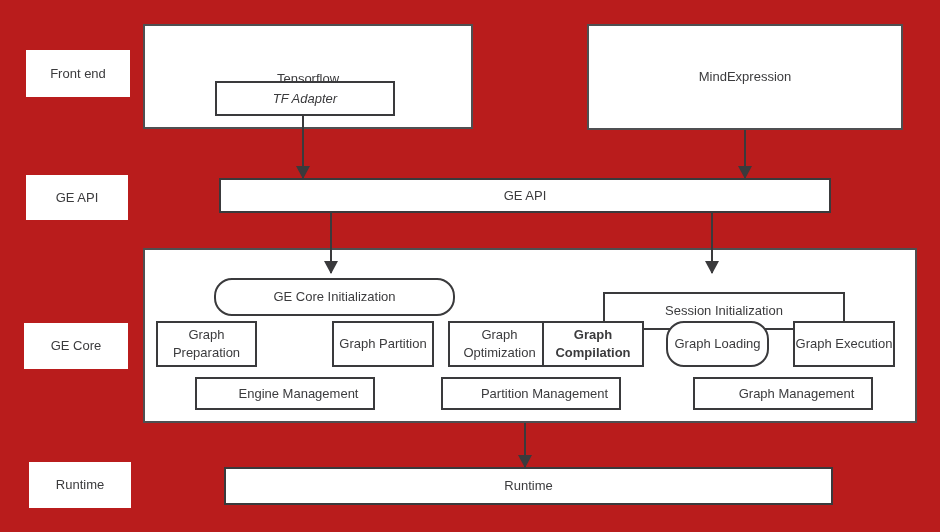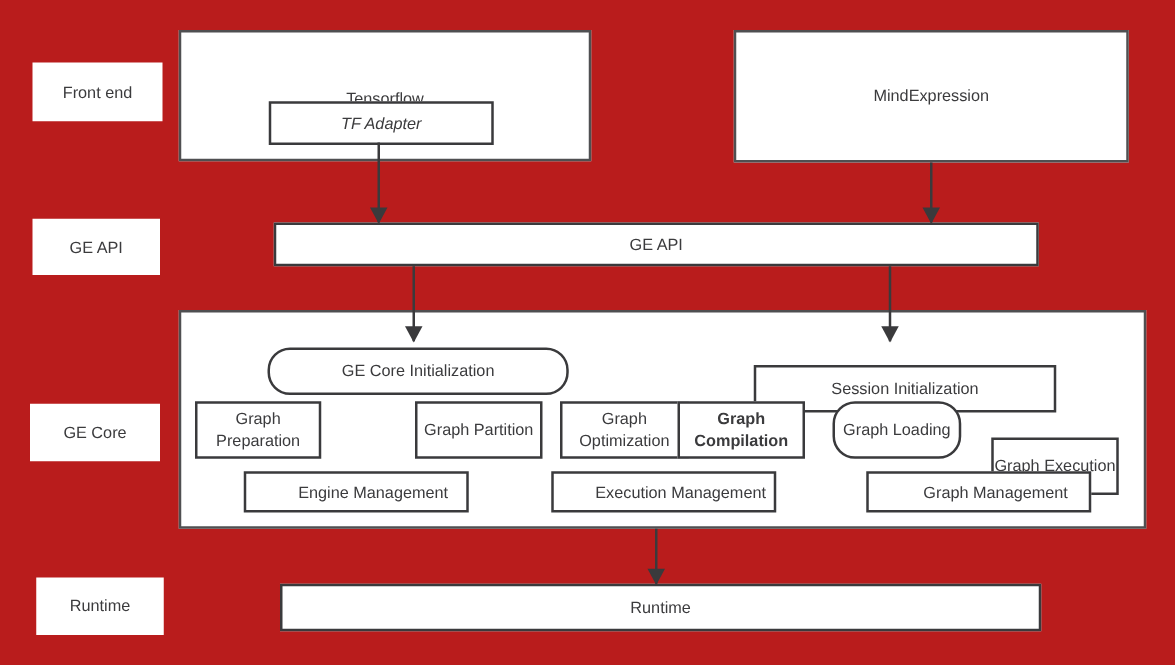--- a/index.html
+++ b/index.html
@@ -59,21 +59,21 @@
   
   #ge-core-box { left: 143px; top: 248px; width: 774px; height: 175px; }
   #ge-core-init { left: 69px;  top: 28px; width: 241px; height: 38px; border-radius: 18px; }
   #session-init { left: 446px; top: 42px; width: 242px; height: 38px; margin-left: 12px; }
   .module { top: 71px; height: 46px; }
   #mod-0 { left: 11px;  width: 101px; }
   #mod-1 { left: 143px; width: 102px; margin-left: 44px; }
   #mod-2 { left: 271px; width: 103px; margin-left: 32px; }
   #mod-3 { left: 397px; width: 102px; font-weight: bold; }
   #mod-4 { left: 521px; width: 103px; border-radius: 18px; }
-  #mod-5 { left: 648px; width: 102px; margin-top: 29px; }
+  #mod-5 { left: 648px; width: 102px; }
   .mgmt { top: 127px; height: 33px; padding-left: 27px; }
   #mgmt-0 { left: 50px;  width: 180px; }
   #mgmt-1 { left: 296px; width: 180px; }
   #mgmt-2 { left: 548px; width: 180px; }
 
   
   #runtime-box { left: 224px; top: 467px; width: 609px; height: 38px; }
 
   
   #arrow-tf   { left: 302px; top: 114px; height: 64px; }
@@ -111,21 +111,21 @@
     <div class="box inner" id="session-init">Session Initialization</div>
 
     <div class="box inner module" id="mod-0">Graph Preparation</div>
     <div class="box inner module" id="mod-1">Graph Partition</div>
     <div class="box inner module" id="mod-2">Graph Optimization</div>
     <div class="box inner module" id="mod-3">Graph Compilation</div>
     <div class="box inner module" id="mod-4">Graph Loading</div>
     <div class="box inner module" id="mod-5">Graph Execution</div>
 
     <div class="box inner mgmt" id="mgmt-0">Engine Management</div>
-    <div class="box inner mgmt" id="mgmt-1">Execution Management</div>
+    <div class="box inner mgmt" id="mgmt-1">Partition Management</div>
     <div class="box inner mgmt" id="mgmt-2">Graph Management</div>
   </div>
 
   <div class="box inner" id="runtime-box">
     <span>Runtime</span>
   </div>
 
   <div class="arrow" id="arrow-tf"></div>
   <div class="arrow" id="arrow-me"></div>
   <div class="arrow" id="arrow-api-l"></div>

